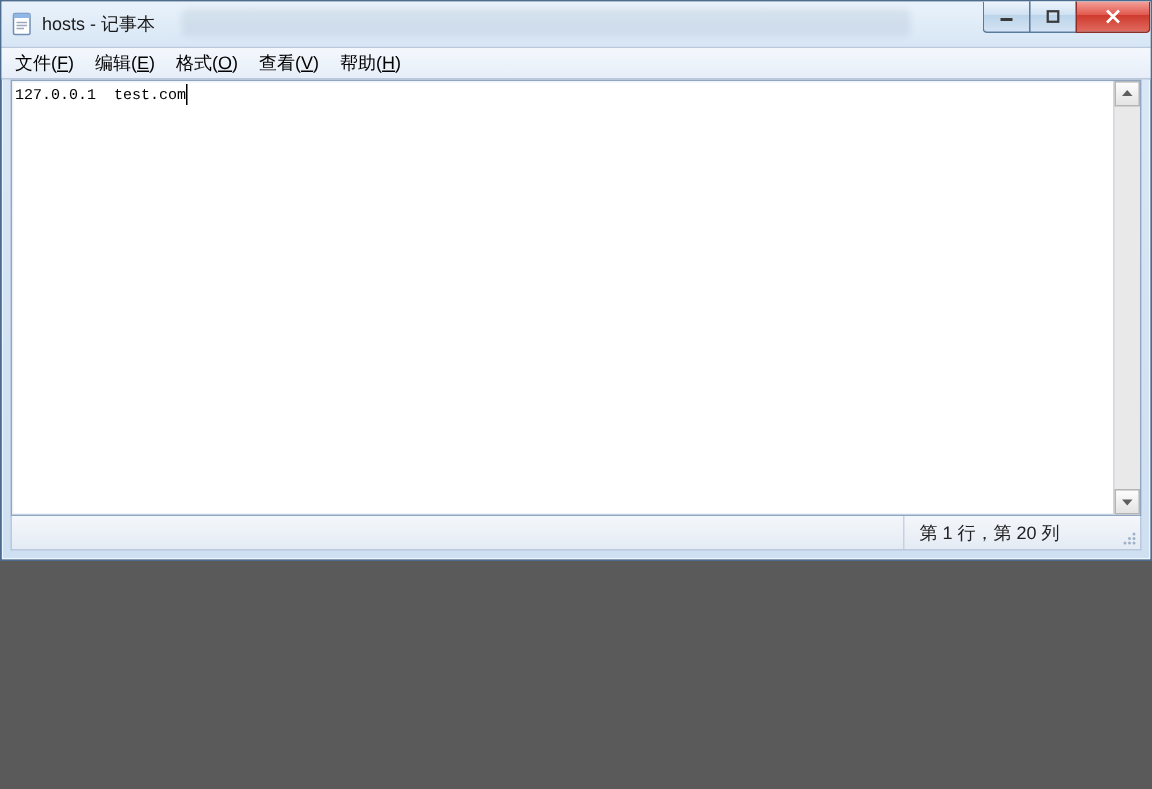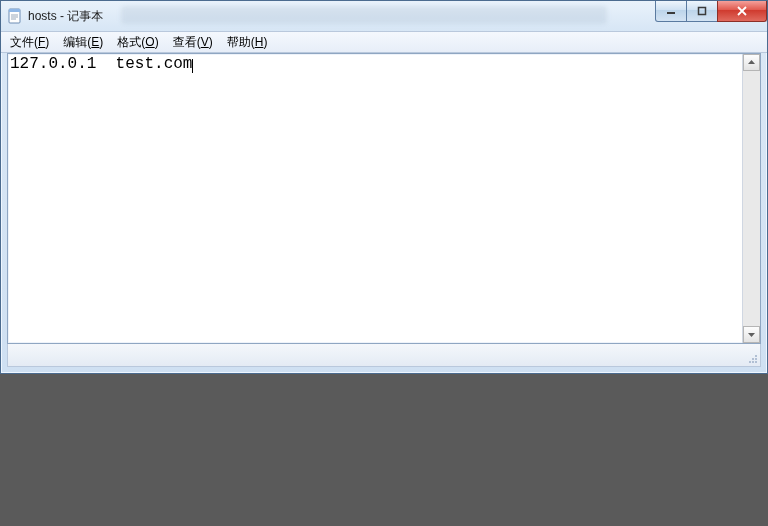--- a/index.html
+++ b/index.html
@@ -109,21 +109,21 @@
   }
   .editor-wrap {
     flex: 1 1 auto;
     display: flex;
     min-height: 0;
   }
   .editor {
     flex: 1 1 auto;
     padding: 2px 2px;
     font-family: "NSimSun", "SimSun", "Courier New", monospace;
-    font-size: 16px;
+    font-size: 10px;
     line-height: 16px;
     white-space: pre;
     color: #000;
     outline: none;
     overflow: hidden;
     position: relative;
   }
   .caret {
     display: inline-block;
     width: 1px;
@@ -236,20 +236,23 @@
           <svg width="9" height="9" viewBox="0 0 9 9">
               <path d="M1 3 L4.5 7 L8 3 Z" fill="#5f5f5f"></path>
             </svg>
         </div>
       </div>
     </div>
   </div>
 
   <div class="statusbar">
     <div class="status-spacer"></div>
+    <div class="status-cell status-pos">
+      <span>第 1 行，第 20 列</span>
+    </div>
     <div class="grip">
       <svg width="12" height="12" viewBox="0 0 12 12">
         <circle cx="10" cy="10" r="1" fill="#9fb1c8"></circle>
         <circle cx="7" cy="10" r="1" fill="#9fb1c8"></circle>
         <circle cx="10" cy="7" r="1" fill="#9fb1c8"></circle>
         <circle cx="4" cy="10" r="1" fill="#9fb1c8"></circle>
         <circle cx="7" cy="7" r="1" fill="#9fb1c8"></circle>
         <circle cx="10" cy="4" r="1" fill="#9fb1c8"></circle>
       </svg>
     </div>

